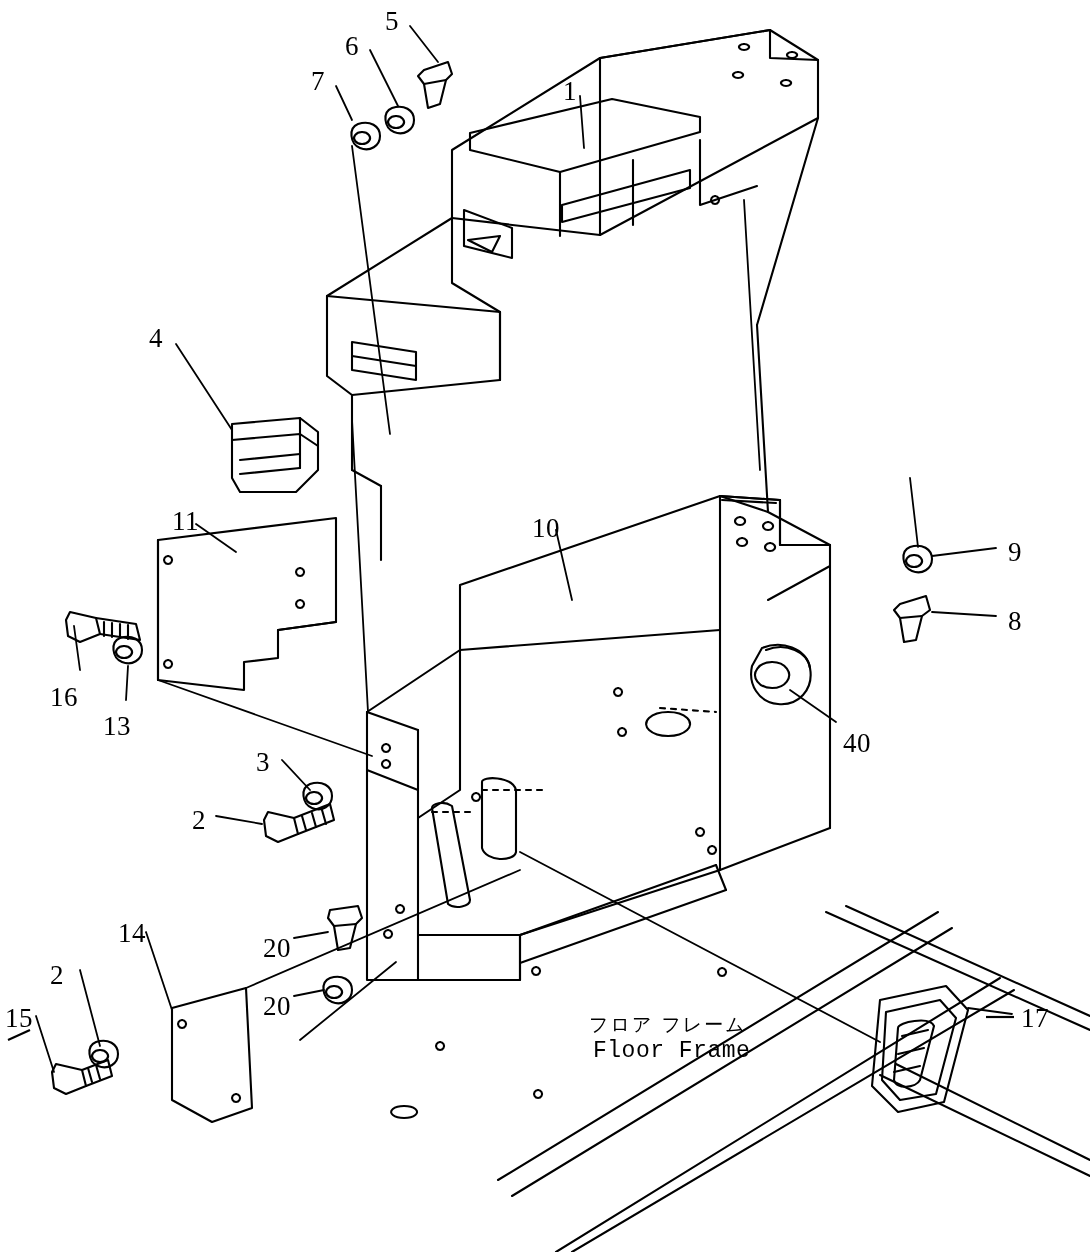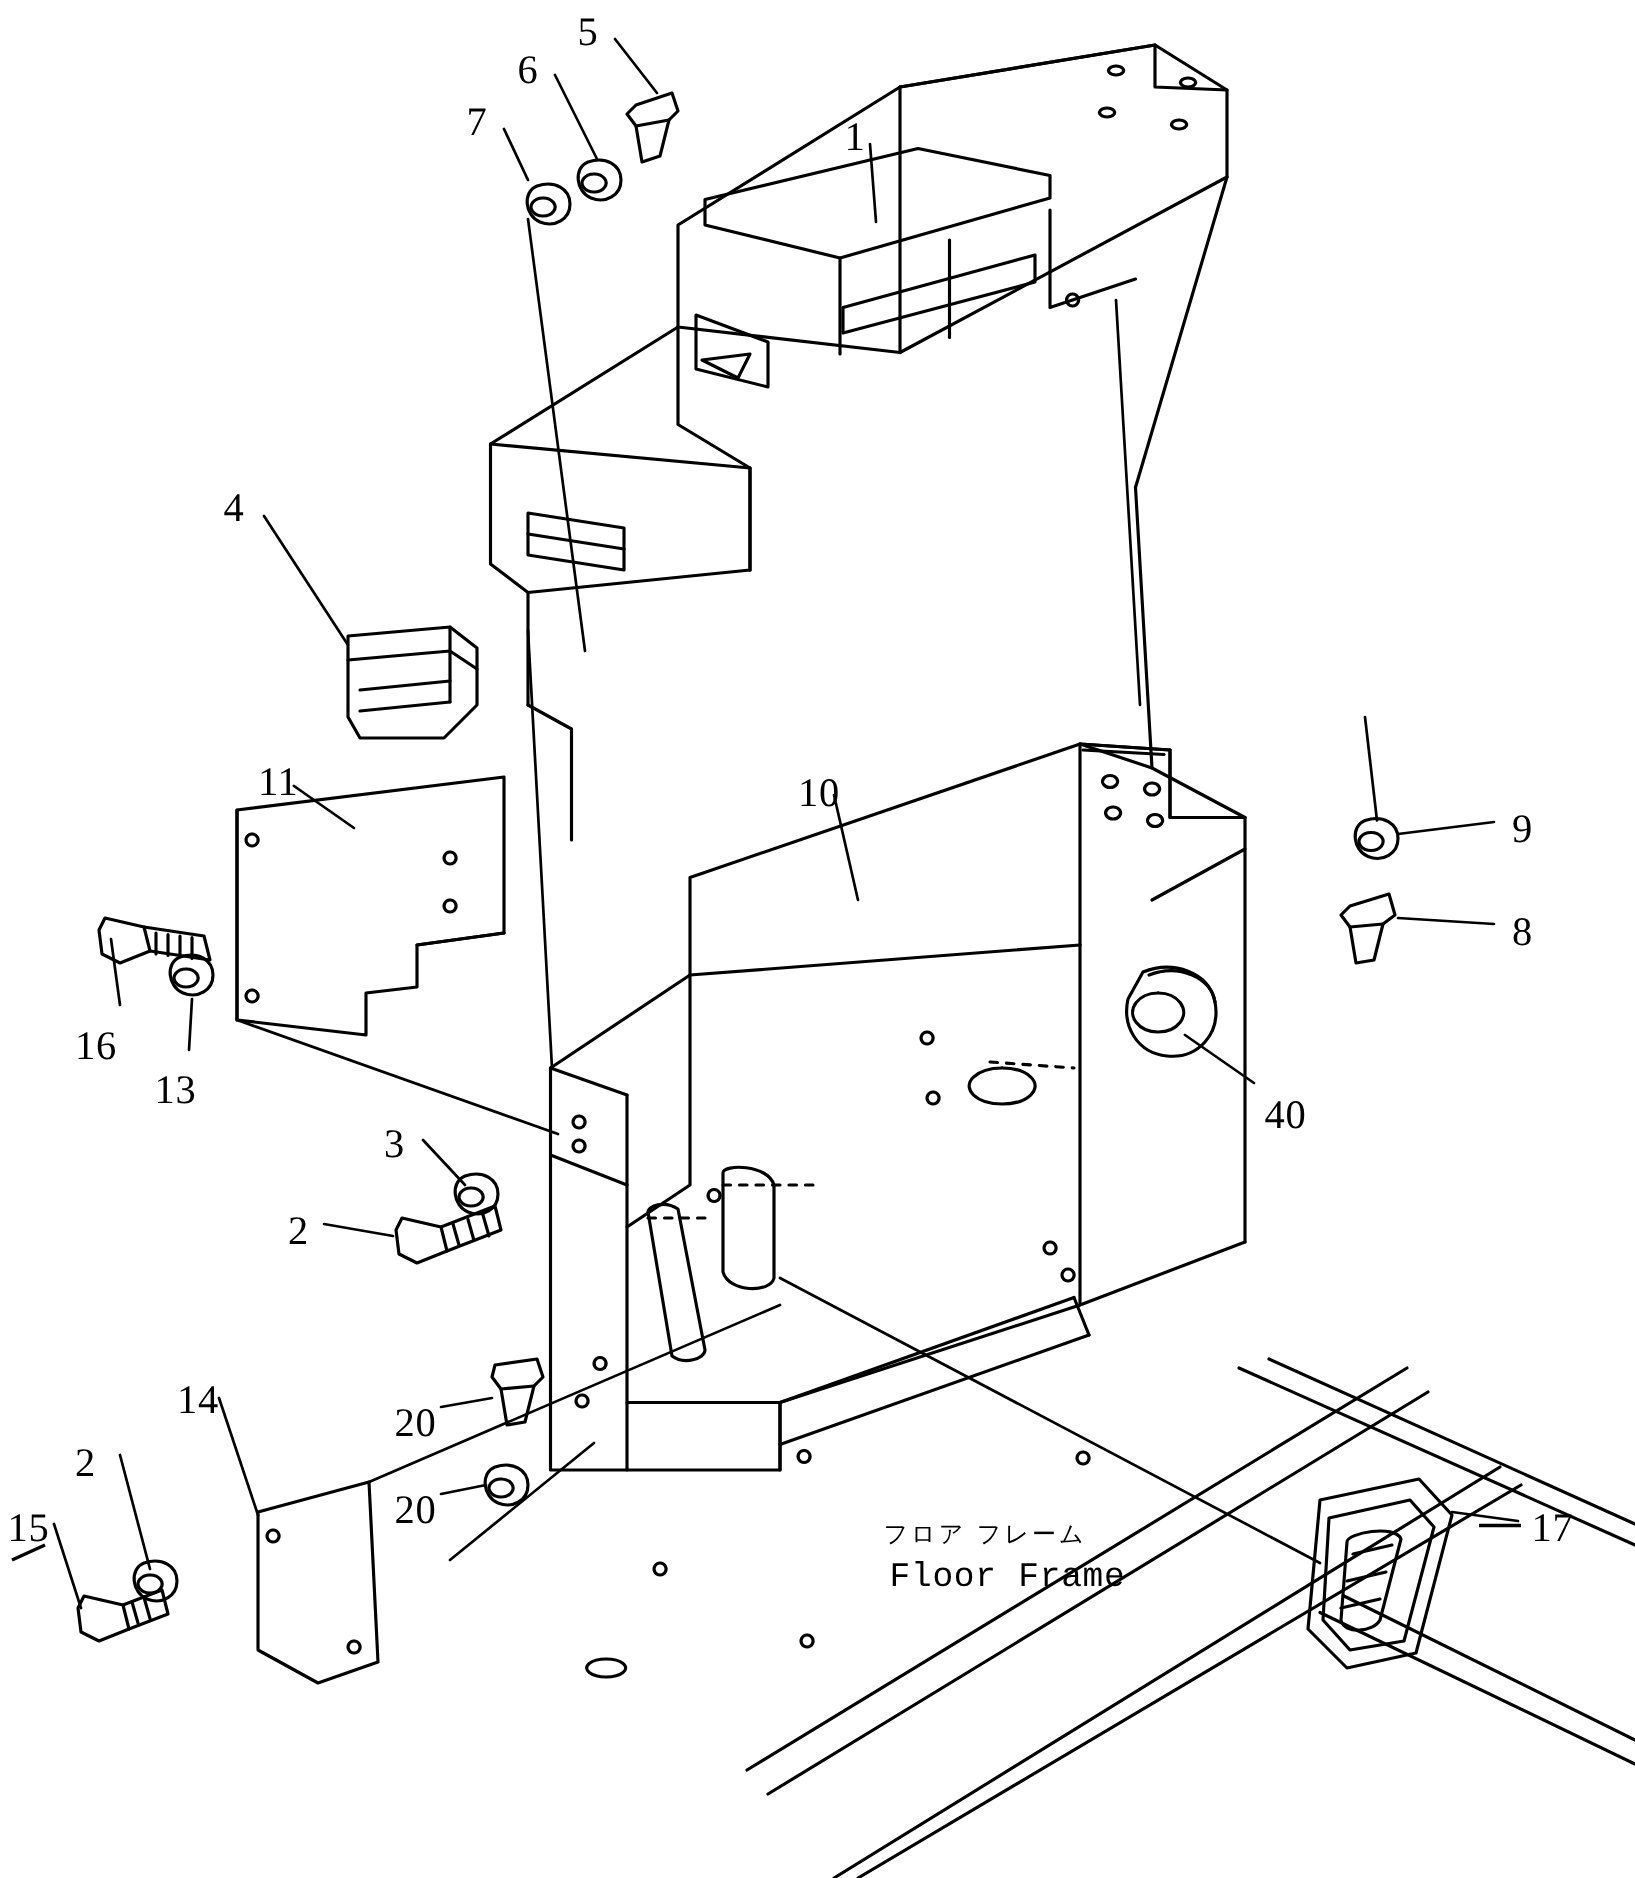--- a/index.html
+++ b/index.html
@@ -38,21 +38,21 @@
     position: absolute;
     font-family: Liberation Mono, monospace;
     font-size: 23px;
     color: #000000;
     white-space: nowrap;
     line-height: 1.15;
     letter-spacing: 0.5px;
   }
   .cap.jp {
     font-family: "DejaVu Sans", sans-serif;
-    font-size: 16px;
+    font-size: 19px;
     letter-spacing: 2px;
   }
 </style>
 </head>
 <body>
 
 <div id="sheet">
 
   <svg id="art" viewBox="0 0 1090 1252" xmlns="http://www.w3.org/2000/svg">
     <g fill="none" stroke="#000000" stroke-width="2.1" stroke-linejoin="round" stroke-linecap="round">

